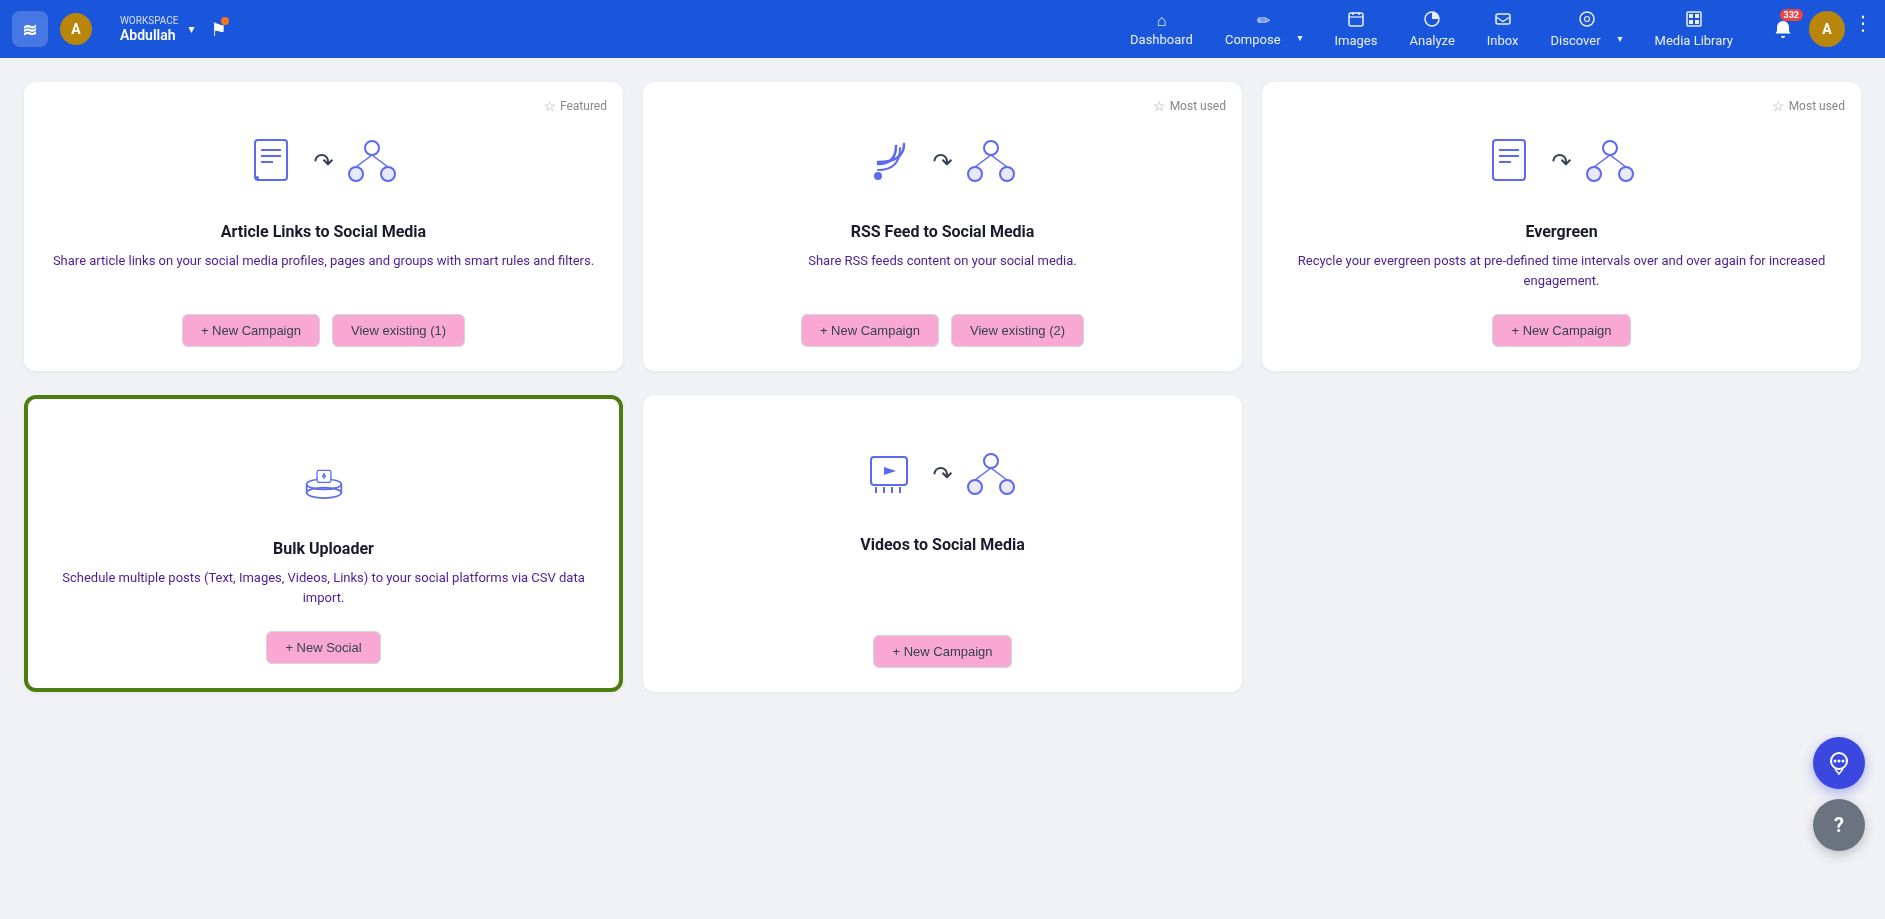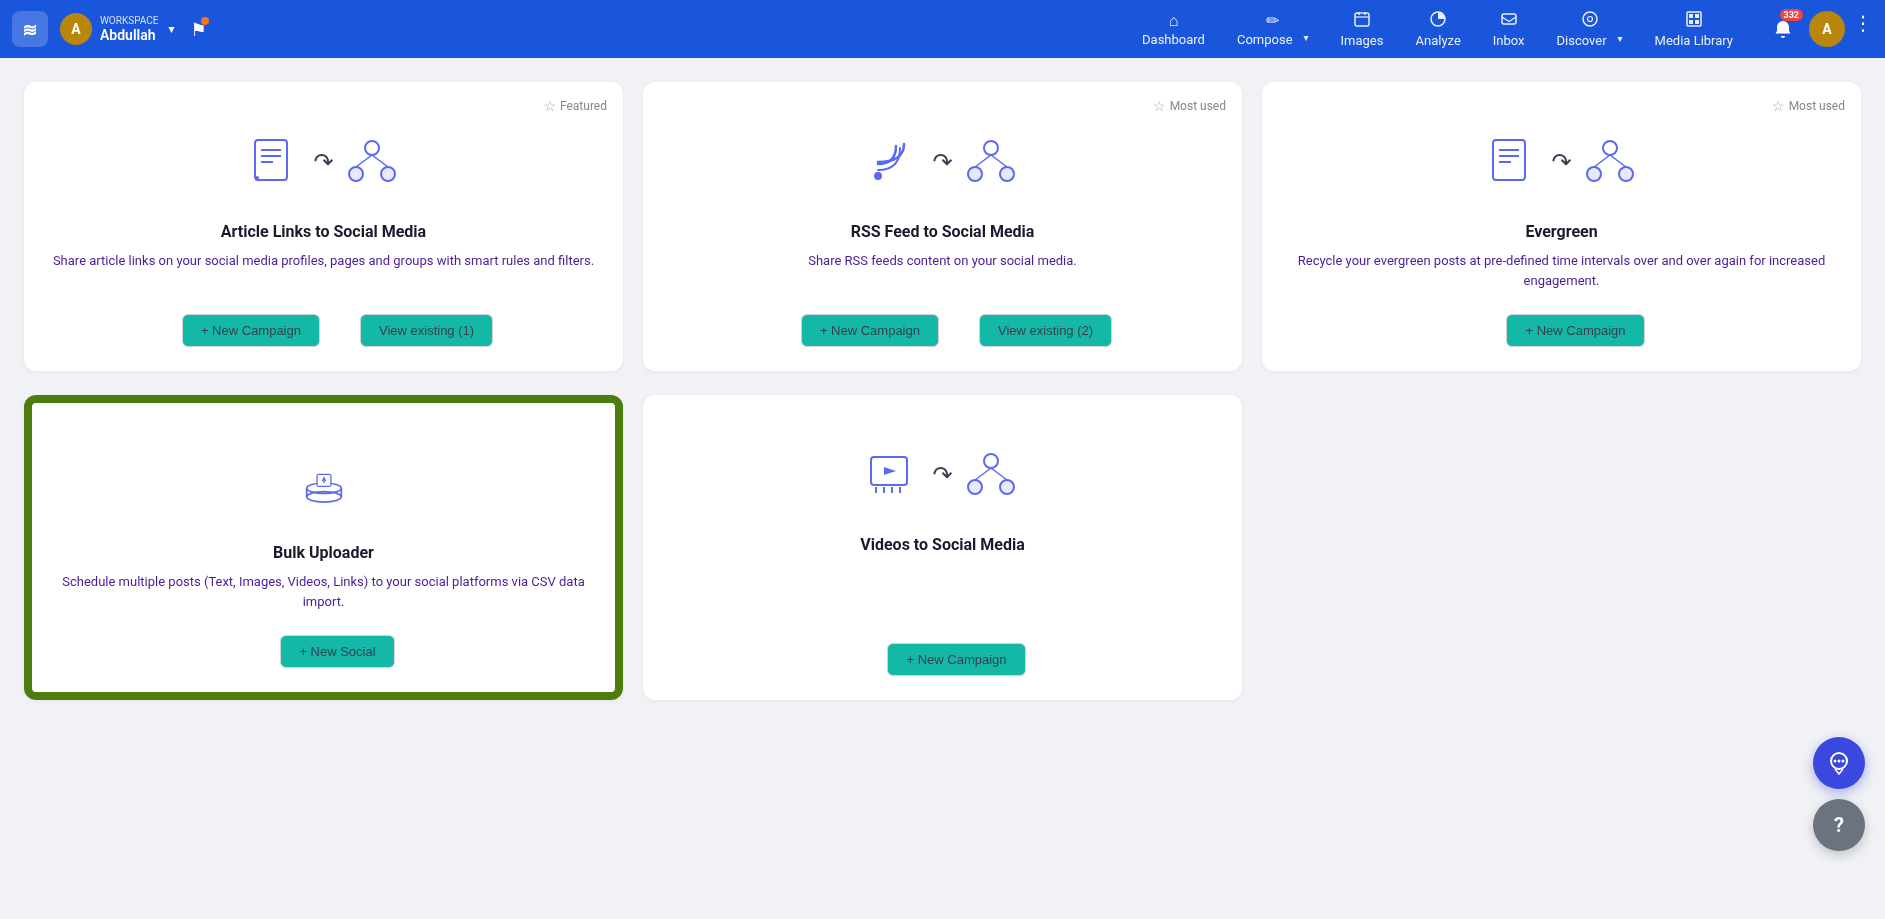--- a/index.html
+++ b/index.html
@@ -27,21 +27,21 @@
       display: flex; align-items: center; gap: 8px;
       margin-left: 4px;
       cursor: pointer;
     }
     .nav-avatar-small {
       width: 32px; height: 32px; border-radius: 50%;
       background: #b8860b;
       display: flex; align-items: center; justify-content: center;
       color: white; font-size: 14px; font-weight: bold;
     }
-    .nav-workspace-info { color: white; line-height: 1.2; }
+    .nav-workspace-info { color: white; line-height: 1.2; margin-left: 20px; }
     .nav-workspace-label { font-size: 10px; opacity: 0.8; text-transform: uppercase; }
     .nav-workspace-name { font-size: 14px; font-weight: 600; }
     .nav-chevron { color: white; font-size: 12px; margin-left: 2px; }
     .nav-flag {
       margin-left: 8px;
       position: relative;
       color: white;
       font-size: 18px;
     }
     .nav-flag-dot {
@@ -54,21 +54,21 @@
     }
     .nav-item {
       color: white; text-decoration: none;
       padding: 8px 16px;
       display: flex; flex-direction: column; align-items: center; gap: 2px;
       cursor: pointer; font-size: 13px;
       opacity: 0.9;
     }
     .nav-item-icon { font-size: 16px; }
     .nav-item-label { font-size: 13px; white-space: nowrap; }
-    .nav-item-with-arrow { display: flex; align-items: flex-start; gap: 11px; }
+    .nav-item-with-arrow { display: flex; align-items: flex-start; gap: 17px; }
     .nav-right {
       display: flex; align-items: flex-start; gap: 8px; margin-left: 8px;
     }
     .nav-bell {
       position: relative; color: white; font-size: 20px; cursor: pointer;
       width: 36px; height: 36px; display: flex; align-items: center; justify-content: center;
     }
     .nav-bell-badge {
       position: absolute; top: -2px; right: -2px;
       background: #ef4444; color: white; font-size: 9px;
@@ -97,21 +97,21 @@
       border-radius: 12px;
       padding: 24px;
       display: flex;
       flex-direction: column;
       align-items: center;
       text-align: center;
       position: relative;
       box-shadow: 0 1px 4px rgba(0,0,0,0.06);
     }
     .card-highlighted {
-      border: 8px solid #4d7c0f;
+      border: 4px solid #4d7c0f;
     }
     .card-badge {
       position: absolute; top: 16px; right: 16px;
       display: flex; align-items: center; gap: 4px;
       color: #888; font-size: 12px;
     }
     .card-badge-star { color: #aaa; font-size: 14px; }
     .card-icon-area {
       display: flex; align-items: center; justify-content: center;
       gap: 12px;
@@ -124,25 +124,24 @@
     }
     .card-desc {
       font-size: 13px; color: #4c1d95; line-height: 1.5;
       margin-bottom: 24px; flex: 1;
     }
     .card-actions {
       display: flex; gap: 12px; width: 100%;
       justify-content: center; margin-top: auto;
     }
     .btn-outline {
-      border: 1px solid #d1d5db; background: #14b8a6;
+      border: 1px solid #d1d5db; background: #f9a8d4;
       color: #374151; padding: 8px 18px;
       border-radius: 6px; font-size: 13px; cursor: pointer;
       white-space: nowrap;
-      margin-left: 28px;
     }
 
     
     .icon-svg { width: 52px; height: 52px; }
 
     
     .fab-chatbot {
       position: fixed; bottom: 130px; right: 20px;
       width: 52px; height: 52px; border-radius: 50%;
       background: #3b48df; color: white;

